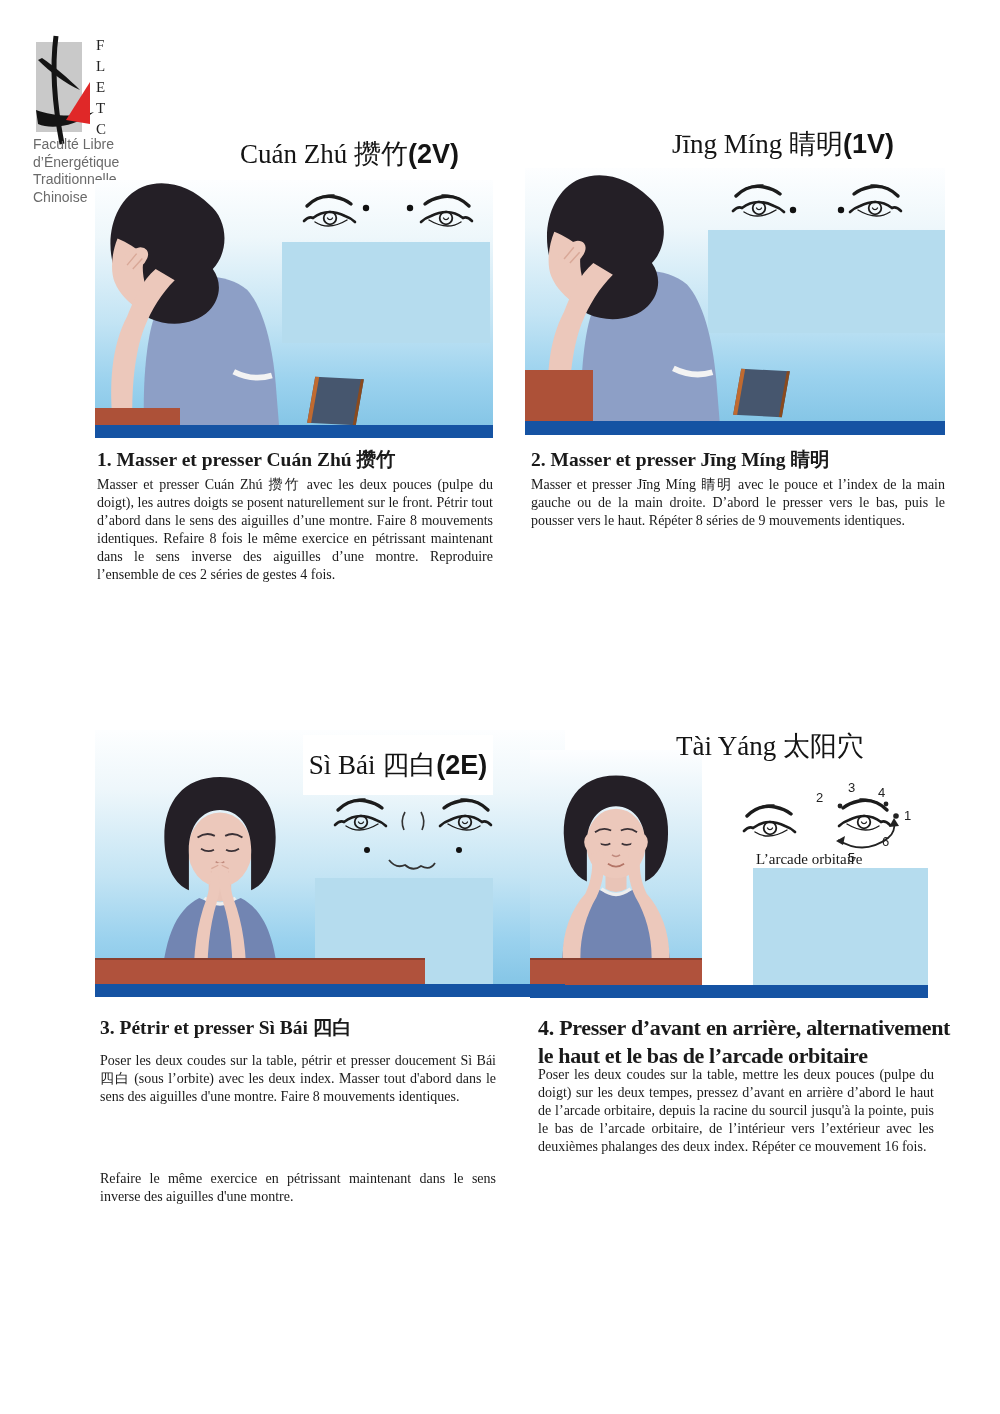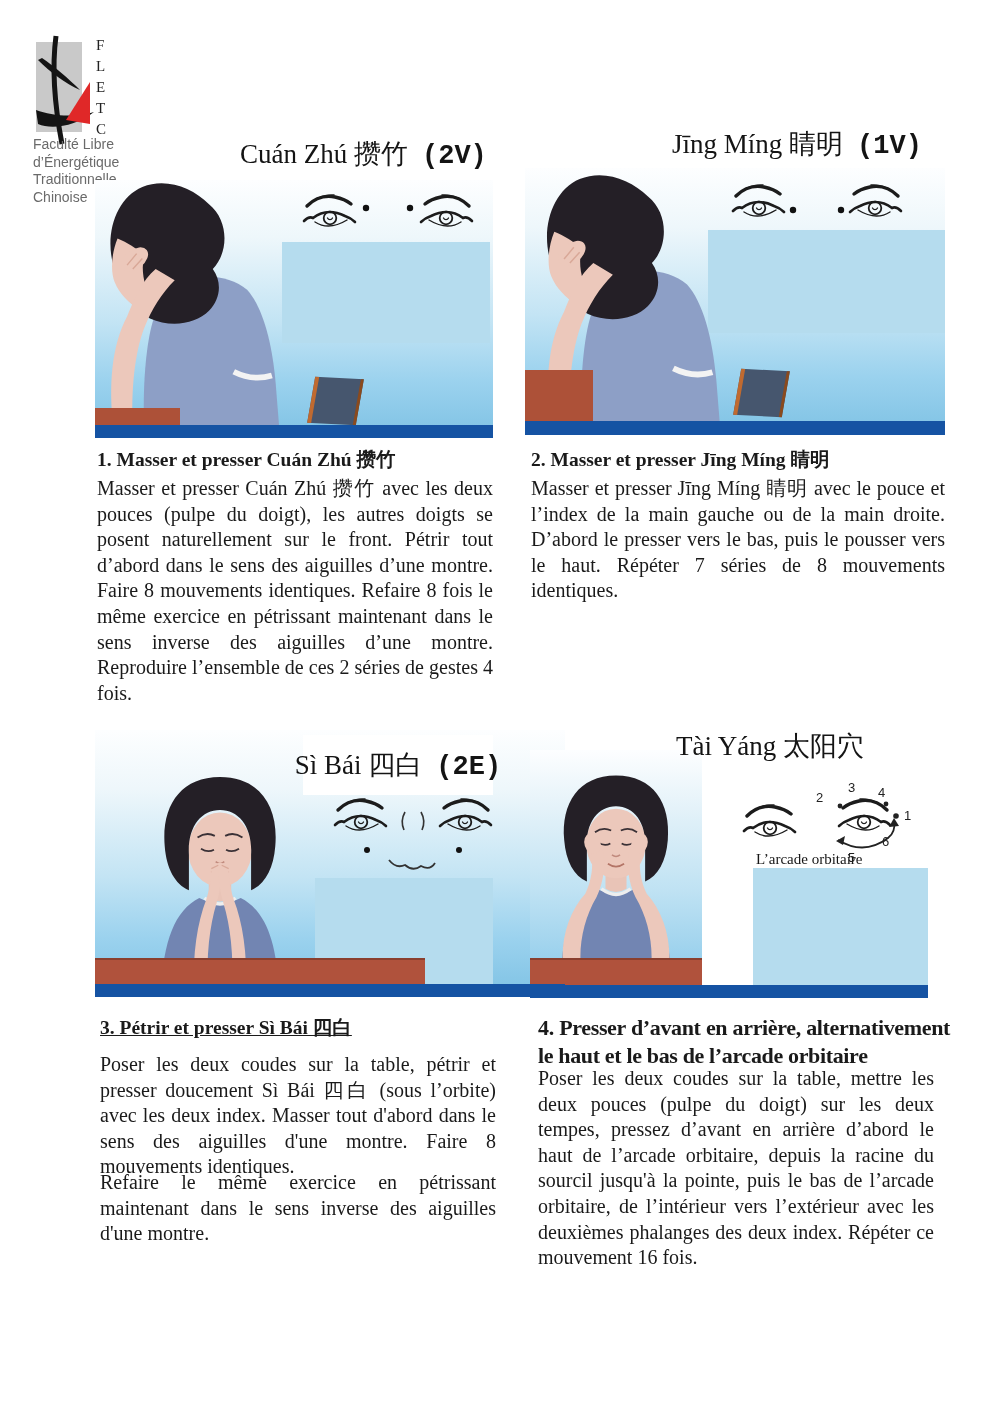--- a/index.html
+++ b/index.html
@@ -10,21 +10,21 @@
   
   .logo{left:36px;top:32px;width:120px;height:122px;}
   .logo-caption{left:33px;top:136px;width:130px;font-family:"Liberation Sans",sans-serif;
       font-size:14px;color:#6a6a6a;line-height:1.25;}
   .logo-letters{left:96px;top:36px;display:flex;flex-direction:column;gap:3px;
       font-size:15px;color:#222;}
   .logo-letters span{line-height:1.2;}
 
   
   .title{font-size:27px;white-space:nowrap;color:#141414;z-index:8;}
-  .title .suffix{font-family:Liberation Mono, monospace;font-weight:bold;margin-left:14px;}
+  .title .suffix{font-family:Liberation Sans, sans-serif;font-weight:bold;margin-left:0;}
 
   
   .photo{overflow:hidden;background:linear-gradient(180deg,#fdfeff 0%,#eef7fb 22%,
          #c3e4f4 55%,#9bd2ee 78%,#7fc2e4 100%);}
   .bar{position:absolute;left:0;right:0;height:13px;background:#1553a3;z-index:5;}
   .overlay{position:absolute;background:#b5dcee;z-index:1;}
   .deskwedge{position:absolute;background:#ad5138;z-index:4;}
   .tablestrip{position:absolute;background:#b0523c;border-top:2px solid #8a3f2e;z-index:4;}
   .chairback{position:absolute;width:42px;height:46px;background:#46566e;
       border-left:4px solid #c06a30;border-right:3px solid #8a4a1e;
@@ -35,21 +35,21 @@
   .eyesvg{position:absolute;z-index:2;}
   .whiteband{position:absolute;background:#ffffff;z-index:6;display:flex;
       align-items:center;justify-content:center;}
   .caption{position:absolute;z-index:3;font-size:15px;color:#161616;}
   .dianum{position:absolute;z-index:4;font-family:"Liberation Sans",sans-serif;
       font-size:13px;color:#222;}
 
   
   .heading{font-weight:bold;font-size:19.5px;line-height:1.28;text-align:justify;}
   .tight{letter-spacing:-0.35px;font-size:22px;}
-  .bodytext{font-size:20px;line-height:1.28;text-align:justify;}
+  .bodytext{font-size:14px;line-height:1.28;text-align:justify;}
 </style>
 </head>
 <body>
 
 <svg width="0" height="0" style="position:absolute" aria-hidden="true">
   <defs>
     <g id="eyeA" stroke="#1c1c1c" fill="none" stroke-linecap="round">
       <path d="M3,10 Q15,-2 31,1 Q41,3 47,8" stroke-width="3.4"></path>
       <path d="M8,6 Q18,-2 30,-1" stroke-width="1.5"></path>
       <path d="M0,25 Q5,20 9,22 Q23,11 41,20 Q47,22 51,26" stroke-width="2.6"></path>
@@ -144,21 +144,21 @@
     <use href="#personProfile"></use>
   </svg>
   <div class="deskwedge" style="left:0;top:202px;width:68px;height:52px;"></div>
   <div class="bar" style="bottom:0;height:14px;"></div>
 </div>
 
 <div class="abs heading" style="left:97px;top:448px;width:398px;">1. Masser et presser Cuán Zhú 攒竹</div>
 <div class="abs bodytext" style="left:97px;top:476px;width:396px;">Masser et presser Cuán Zhú 攒竹 avec les deux pouces (pulpe du doigt), les autres doigts se posent naturellement sur le front. Pétrir tout d’abord dans le sens des aiguilles d’une montre. Faire 8 mouvements identiques. Refaire 8 fois le même exercice en pétrissant maintenant dans le sens inverse des aiguilles d’une montre. Reproduire l’ensemble de ces 2 séries de gestes 4 fois.</div>
 
 <div class="abs heading" style="left:531px;top:448px;width:414px;">2. Masser et presser Jīng Míng 睛明</div>
-<div class="abs bodytext" style="left:531px;top:476px;width:414px;">Masser et presser Jīng Míng 睛明 avec le pouce et l’index de la main gauche ou de la main droite. D’abord le presser vers le bas, puis le pousser vers le haut. Répéter 7 séries de 8 mouvements identiques.</div>
+<div class="abs bodytext" style="left:531px;top:476px;width:414px;">Masser et presser Jīng Míng 睛明 avec le pouce et l’index de la main gauche ou de la main droite. D’abord le presser vers le bas, puis le pousser vers le haut. Répéter 8 séries de 9 mouvements identiques.</div>
 
 <div class="abs photo" style="left:95px;top:730px;width:470px;height:267px;">
   <div class="overlay" style="left:220px;top:148px;width:178px;height:106px;"></div>
   <svg class="eyesvg" style="left:238px;top:58px;" width="160" height="92" viewBox="0 0 160 92">
     <use href="#eyeA" transform="translate(2,12)"></use>
     <use href="#eyeA" transform="translate(158,12) scale(-1,1)"></use>
     <path d="M72,24 q-5,9 -1,18 M88,24 q5,9 1,18" stroke="#333" stroke-width="1.6" fill="none"></path>
     <circle cx="34" cy="62" r="3" fill="#111"></circle>
     <circle cx="126" cy="62" r="3" fill="#111"></circle>
     <path d="M56,72 q7,9 16,5 q8,7 16,1 q9,5 14,-3" stroke="#333" stroke-width="1.8" fill="none"></path>
@@ -203,18 +203,18 @@
   <div class="caption" style="left:226px;top:101px;">L’arcade orbitaire</div>
   <svg class="person" style="left:-3px;top:15px;" width="178" height="212" viewBox="0 0 220 260">
     <use href="#personFront"></use>
     <use href="#armTemple"></use>
     <use href="#armTemple" transform="translate(220,0) scale(-1,1)"></use>
   </svg>
   <div class="tablestrip" style="left:0;top:208px;width:172px;height:27px;"></div>
   <div class="bar" style="bottom:0;"></div>
 </div>
 
-<div class="abs heading" style="left:100px;top:1016px;width:398px;text-decoration:underline;">3. Pétrir et presser Sì Bái 四白</div>
+<div class="abs heading" style="left:100px;top:1016px;width:398px;">3. Pétrir et presser Sì Bái 四白</div>
 <div class="abs bodytext" style="left:100px;top:1052px;width:396px;">Poser les deux coudes sur la table, pétrir et presser doucement Sì Bái 四白 (sous l’orbite) avec les deux index. Masser tout d'abord dans le sens des aiguilles d'une montre. Faire 8 mouvements identiques.</div>
 <div class="abs bodytext" style="left:100px;top:1170px;width:396px;">Refaire le même exercice en pétrissant maintenant dans le sens inverse des aiguilles d'une montre.</div>
 
 <div class="abs heading tight" style="left:538px;top:1014px;width:412px;">4. Presser d’avant en arrière, alternativement le haut et le bas de l’arcade orbitaire</div>
 <div class="abs bodytext" style="left:538px;top:1066px;width:396px;">Poser les deux coudes sur la table, mettre les deux pouces (pulpe du doigt) sur les deux tempes, pressez d’avant en arrière d’abord le haut de l’arcade orbitaire, depuis la racine du sourcil jusqu'à la pointe, puis le bas de l’arcade orbitaire, de l’intérieur vers l’extérieur avec les deuxièmes phalanges des deux index. Répéter ce mouvement 16 fois.</div>
 
 </body></html>

